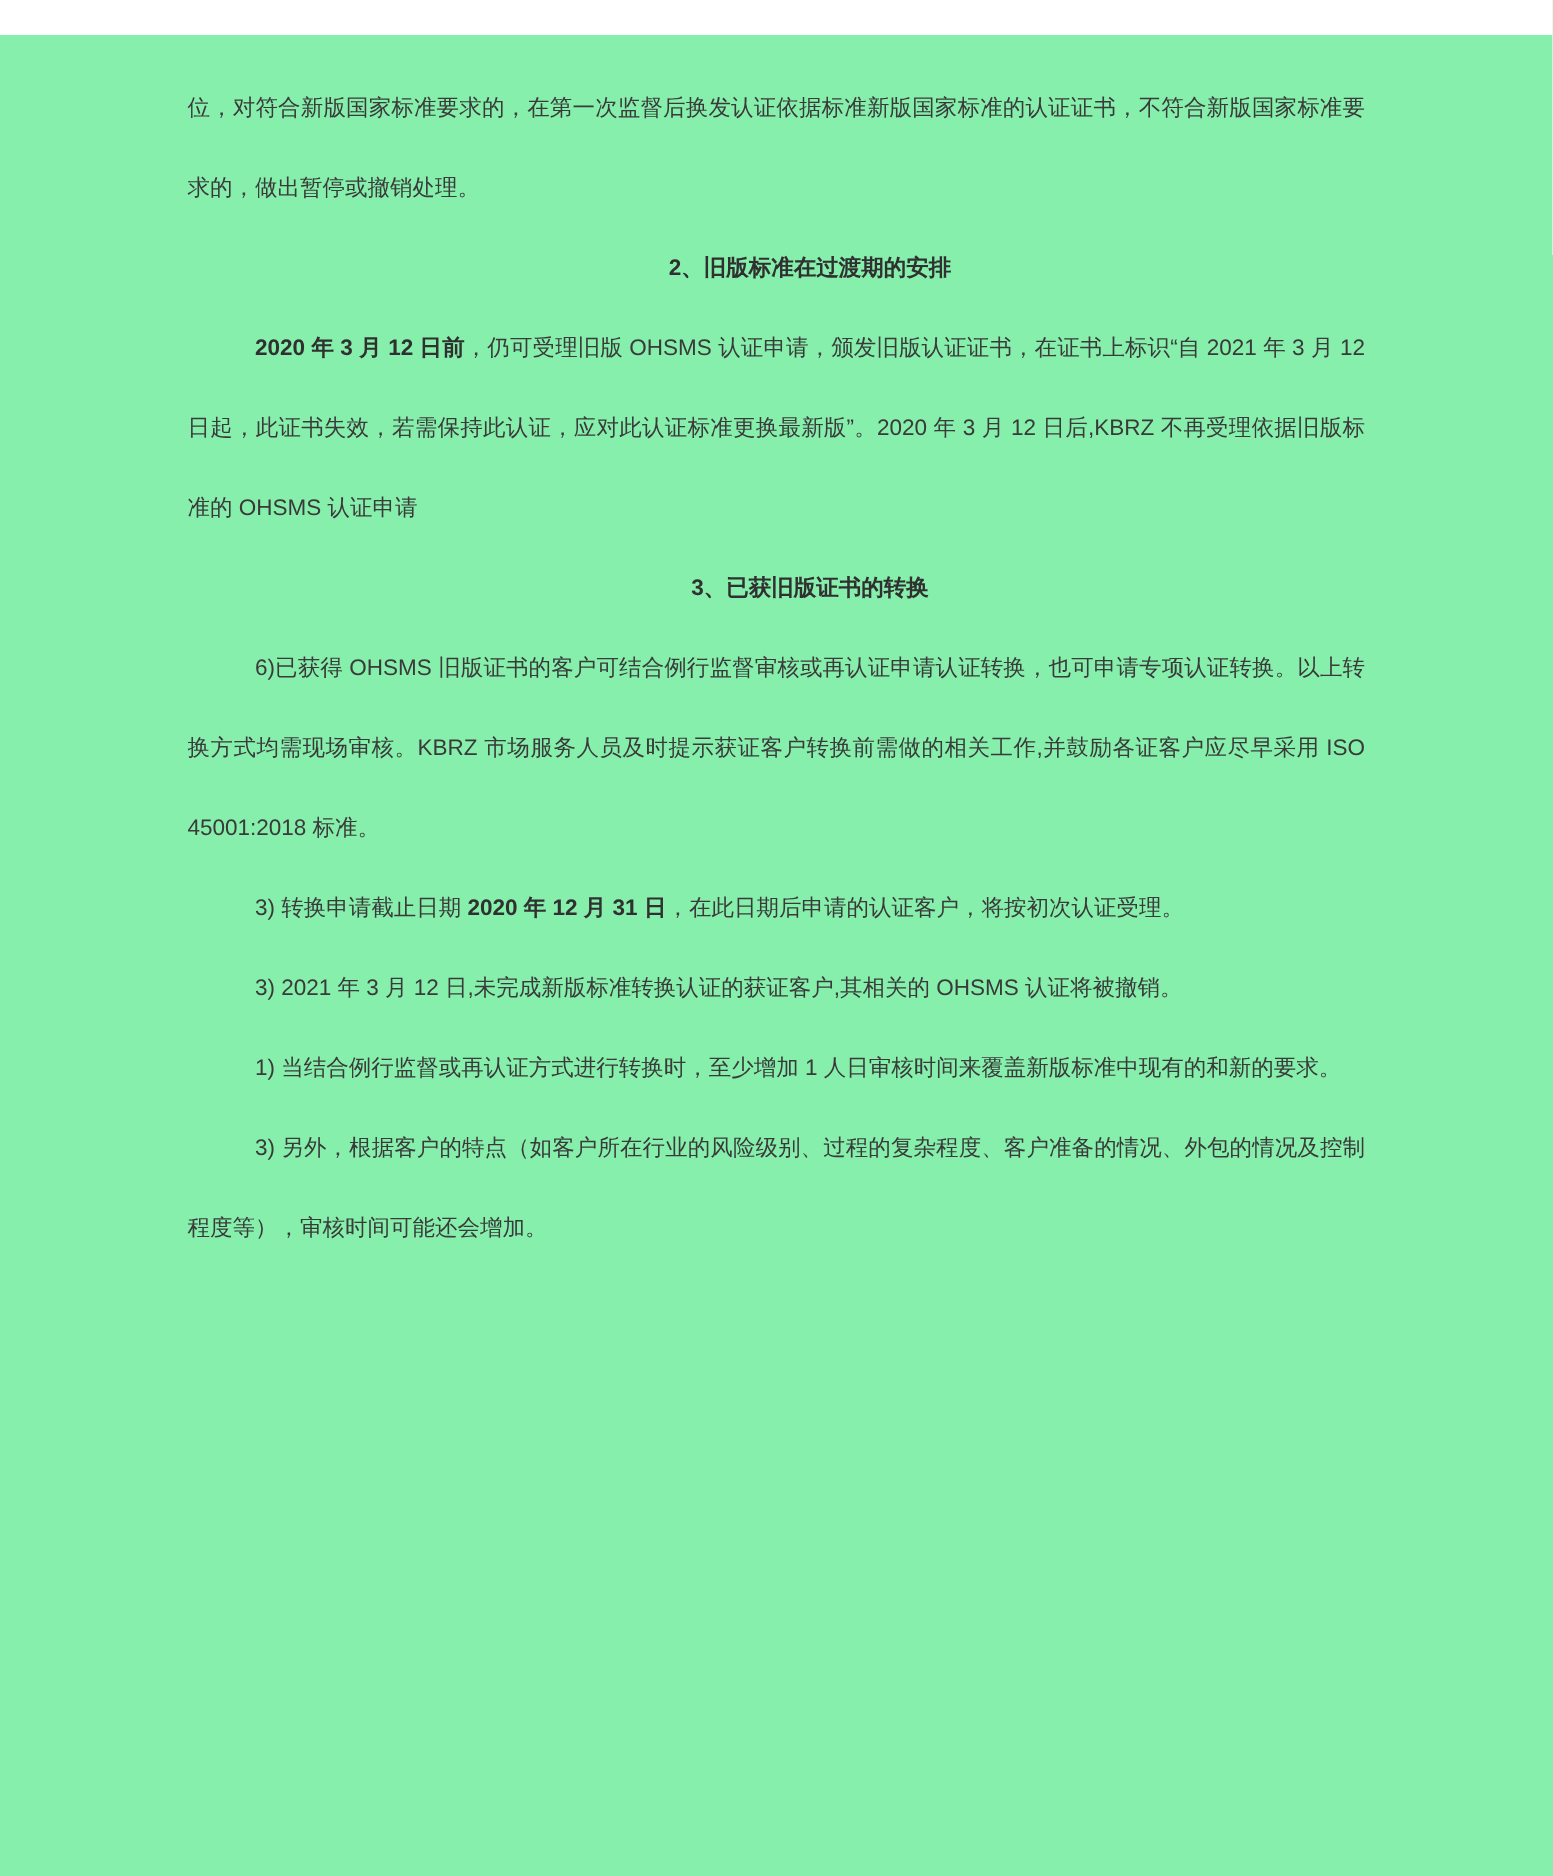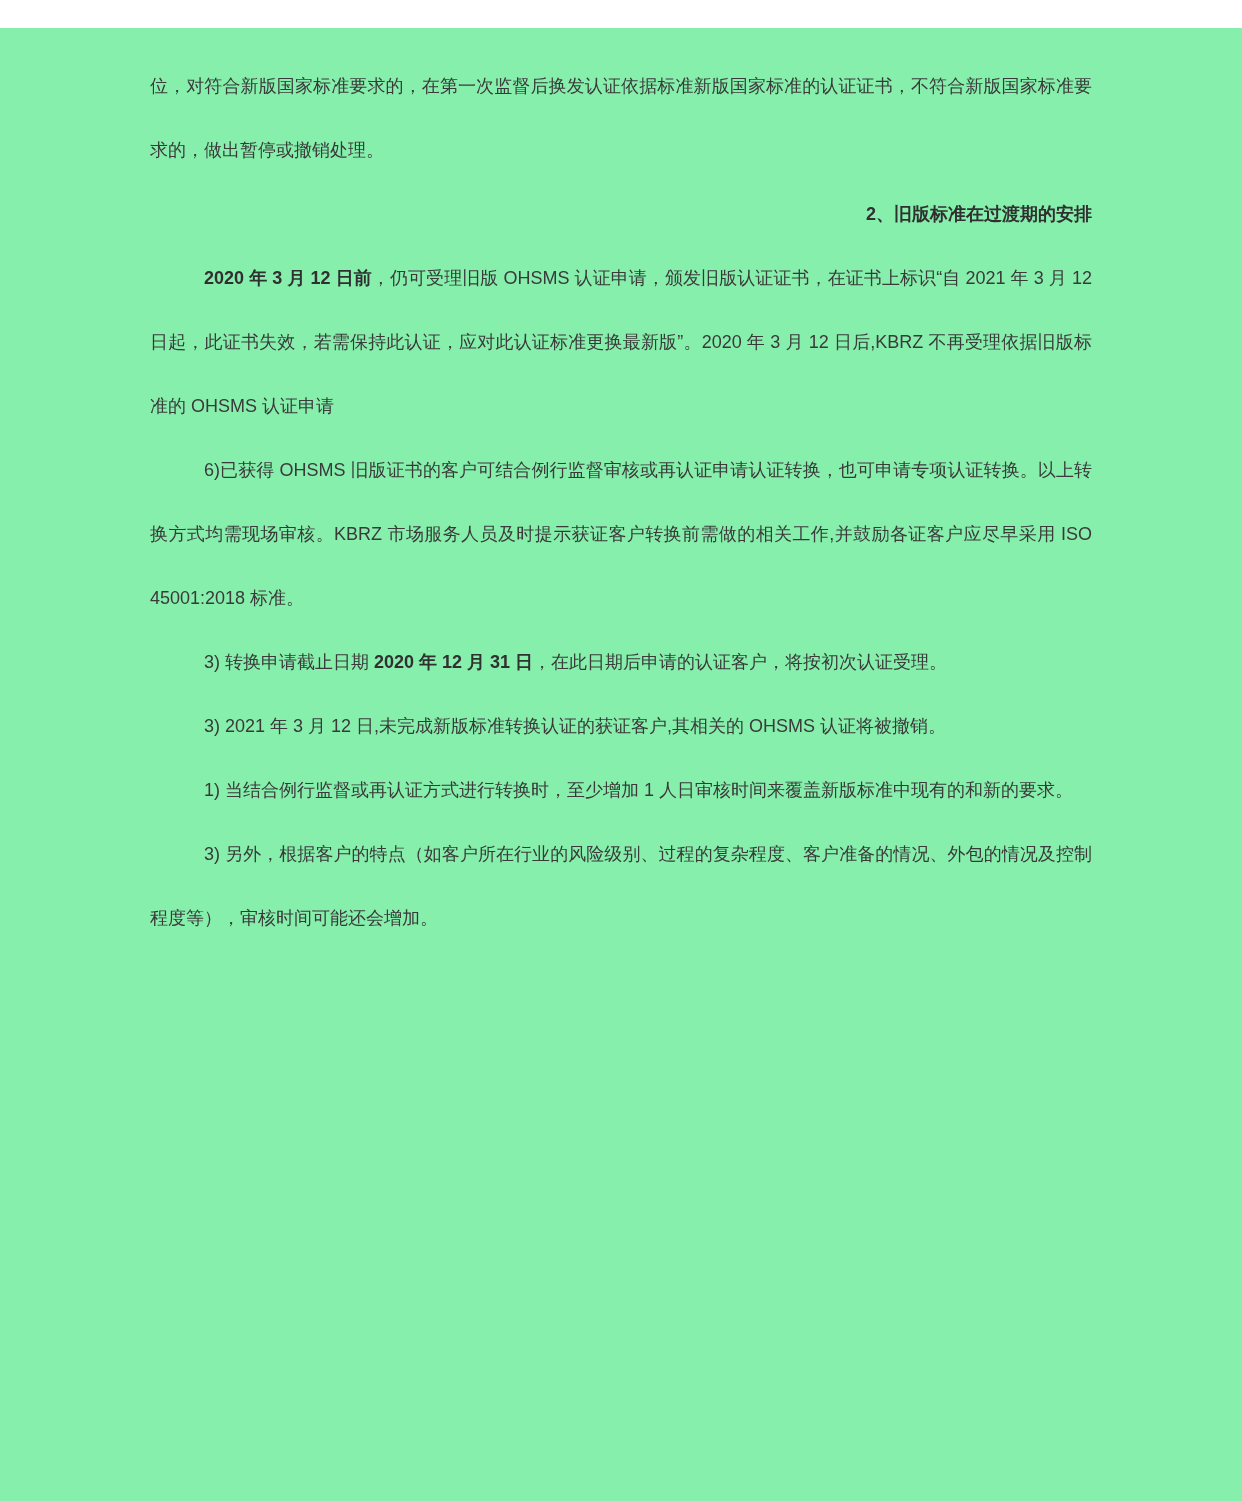--- a/index.html
+++ b/index.html
@@ -31,33 +31,34 @@
     text-align: justify;
     text-justify: inter-ideograph;
     word-break: break-word;
   }
   .para.indent {
     text-indent: 54px;
   }
   .para.heading {
     font-weight: 700;
     color: #343434;
-    text-align: right;
+    text-align: center;
   }
   .run { font-weight: 400; }
   .run.bold { font-weight: 700; color: #303030; }
 </style>
 </head>
 <body>
 
 <div class="page">
   <div>
       <p class="para body"><span class="run">位，对符合新版国家标准要求的，在第一次监督后换发认证依据标准新版国家标准的认证证书，不符合新版国家标准要求的，做出暂停或撤销处理。</span></p>
       <p class="para heading indent"><span class="run bold">2、旧版标准在过渡期的安排</span></p>
       <p class="para body indent"><span class="run bold">2020 年 3 月 12 日前</span><span class="run">，仍可受理旧版 OHSMS 认证申请，颁发旧版认证证书，在证书上标识“自 2021 年 3 月 12 日起，此证书失效，若需保持此认证，应对此认证标准更换最新版”。2020 年 3 月 12 日后,KBRZ 不再受理依据旧版标准的 OHSMS 认证申请</span></p>
+      <p class="para heading indent"><span class="run bold">3、已获旧版证书的转换</span></p>
       <p class="para body indent"><span class="run">6)已获得 OHSMS 旧版证书的客户可结合例行监督审核或再认证申请认证转换，也可申请专项认证转换。以上转换方式均需现场审核。KBRZ 市场服务人员及时提示获证客户转换前需做的相关工作,并鼓励各证客户应尽早采用 ISO 45001:2018 标准。</span></p>
       <p class="para body indent"><span class="run">3) 转换申请截止日期 </span><span class="run bold">2020 年 12 月 31 日</span><span class="run">，在此日期后申请的认证客户，将按初次认证受理。</span></p>
       <p class="para body indent"><span class="run">3) 2021 年 3 月 12 日,未完成新版标准转换认证的获证客户,其相关的 OHSMS 认证将被撤销。</span></p>
       <p class="para body indent"><span class="run">1) 当结合例行监督或再认证方式进行转换时，至少增加 1 人日审核时间来覆盖新版标准中现有的和新的要求。</span></p>
       <p class="para body indent"><span class="run">3) 另外，根据客户的特点（如客户所在行业的风险级别、过程的复杂程度、客户准备的情况、外包的情况及控制程度等），审核时间可能还会增加。</span></p>
       <p class="para heading indent"></p>
     </div>
 </div>
 
 </body></html>

